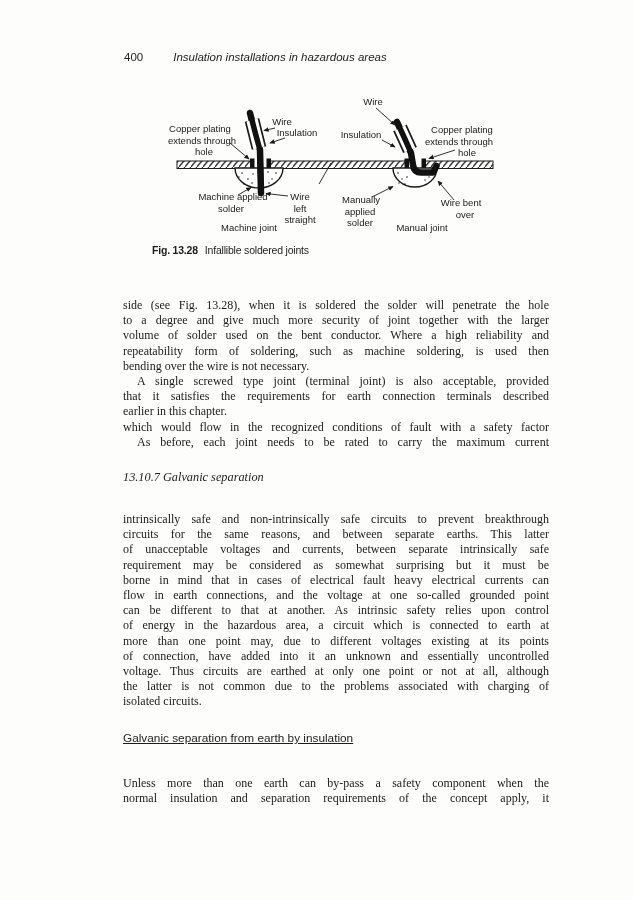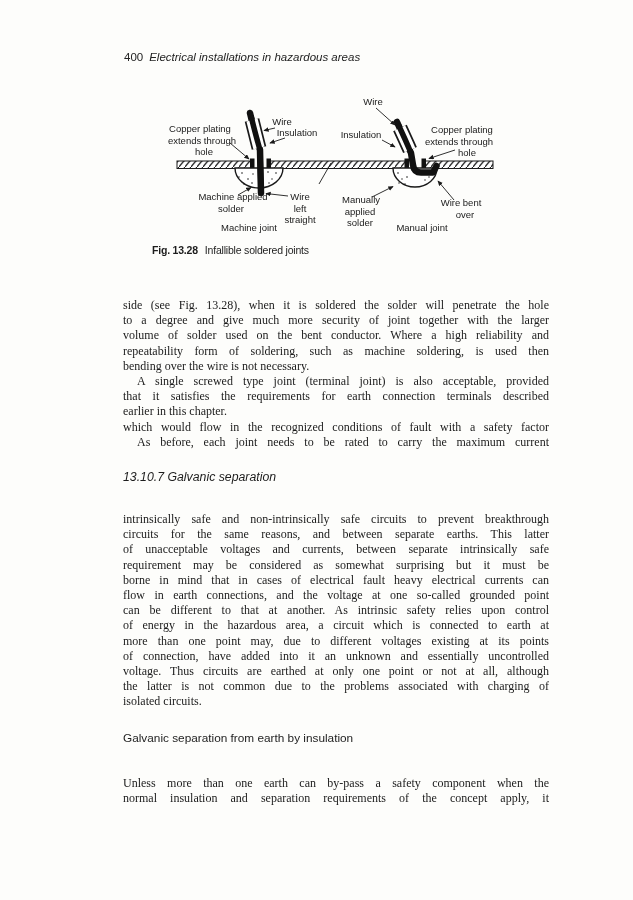--- a/index.html
+++ b/index.html
@@ -9,55 +9,55 @@
     font-family:"Liberation Serif",serif;
     overflow:hidden;
   }
   .abs{position:absolute;}
   
   .pagehead{
     top:51px;left:124px;width:430px;
     font-family:"Liberation Sans",sans-serif;
     font-size:11.5px;color:#222;
   }
-  .pagehead .num{font-style:normal;margin-right:6px;}
+  .pagehead .num{font-style:normal;margin-right:30px;}
   .pagehead .title{font-style:italic;}
   
   .caption{
     top:244px;left:124px;width:430px;
     font-family:"Liberation Sans",sans-serif;
     font-size:10.5px;letter-spacing:-0.2px;color:#1d1d1d;
   }
   .caption .figno{font-weight:bold;margin-right:7px;padding-left:28px;}
   
   .para{left:123px;width:426px;font-size:12px;line-height:15.2px;color:#1b1b1b;margin-top:17px;}
   .pline{height:15.2px;text-align:justify;text-align-last:justify;text-justify:inter-word;}
   .pline.last{text-align-last:left;}
   .pline.ind{text-indent:14px;}
   .sechead{
     top:470px;left:123px;width:426px;
-    font-family:Liberation Sans, sans-serif;
+    font-family:Liberation Serif, serif;
     font-style:italic;font-size:12.3px;color:#1d1d1d;
   }
   .subhead{
     top:731px;left:123px;width:426px;
     font-family:"Liberation Sans",sans-serif;
-    font-size:11.8px;color:#1d1d1d;
+    font-size:11.8px;color:#1d1d1d;text-decoration:underline;
   }
   
   svg text{
     font-family:"Liberation Sans",sans-serif;
     font-size:9.5px;fill:#1a1a1a;
   }
 </style>
 </head>
 <body>
 
 <div class="abs pagehead">
-  <span class="num">400</span><span class="title">Electrical installations in hazardous areas</span>
+  <span class="num">400</span><span class="title">Insulation installations in hazardous areas</span>
 </div>
 
 <svg class="abs" style="top:92px;left:125px;" width="392" height="150" viewBox="0 0 392 150">
   <defs>
     <pattern id="hatch" width="6" height="7.5" patternUnits="userSpaceOnUse">
       <rect width="6" height="7.5" fill="#ffffff"></rect>
       <path d="M-1,8.5 L7,-1" stroke="#1a1a1a" stroke-width="1.3"></path>
     </pattern>
     <marker id="ah" markerWidth="8" markerHeight="8" refX="5.2" refY="2.6" orient="auto">
       <path d="M0,0 L6,2.6 L0,5.2 Z" fill="#1a1a1a"></path>

